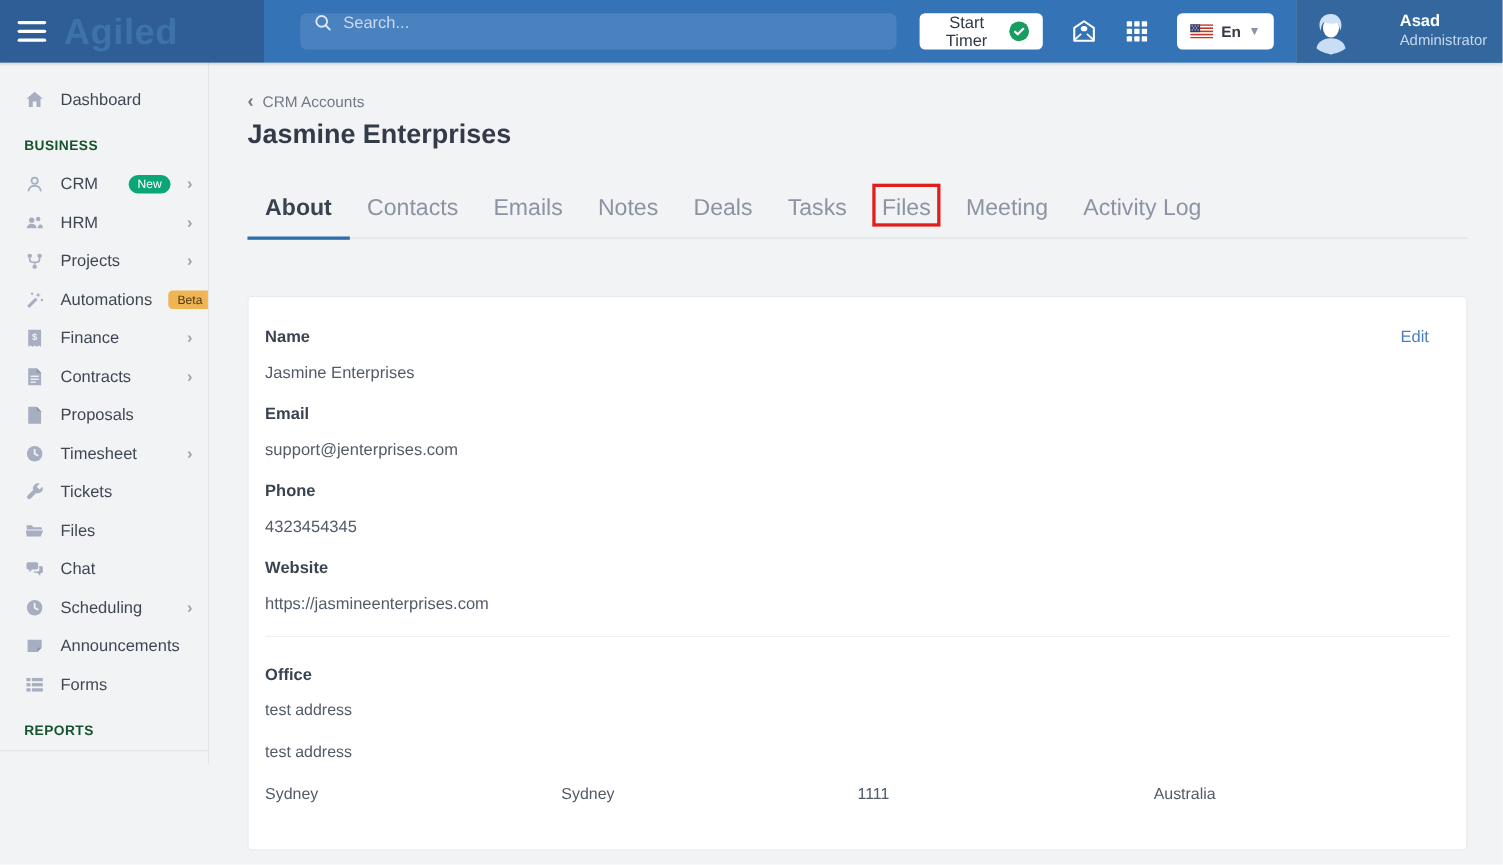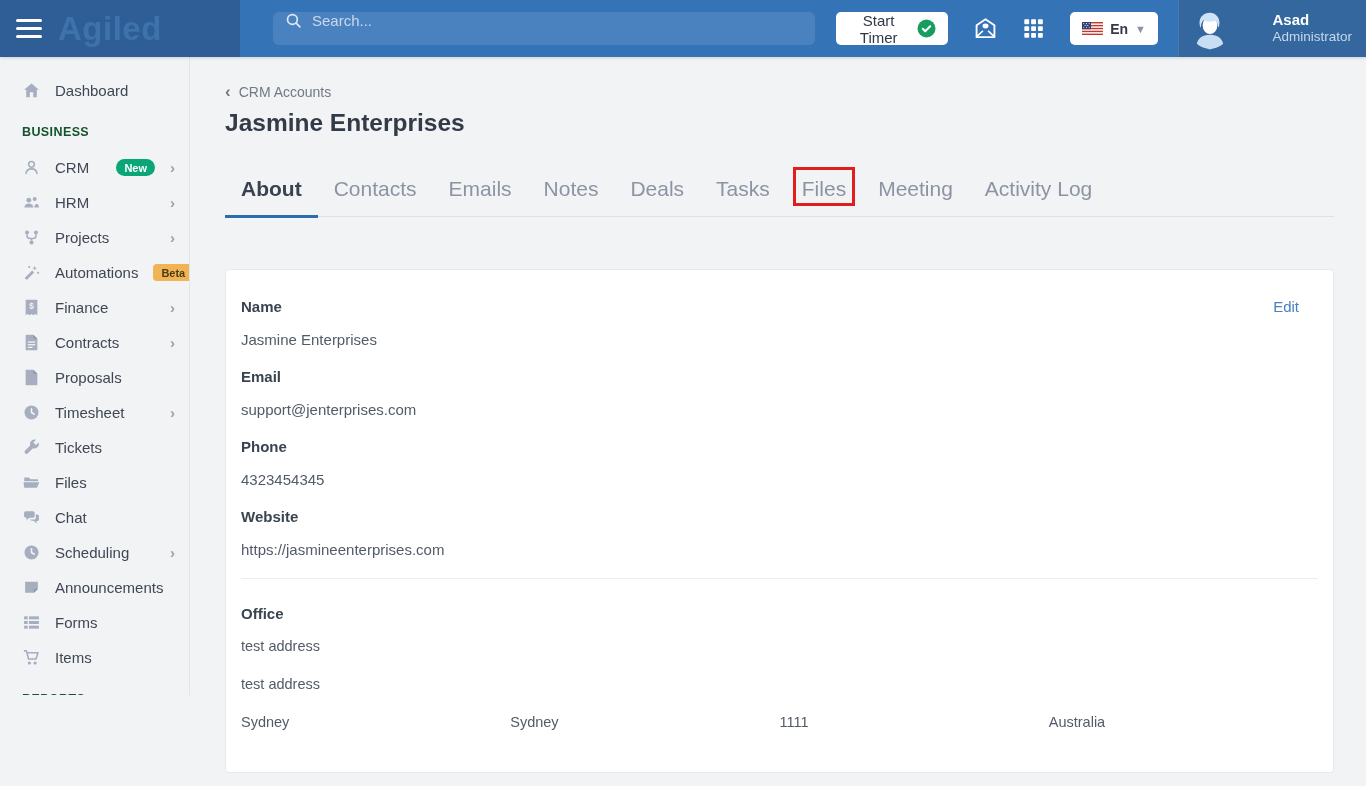--- a/index.html
+++ b/index.html
@@ -25,21 +25,21 @@
   .user-name { color:#fff; font-size:15px; font-weight:700; line-height:1.25; }
   .user-role { color:#c6d8ec; font-size:13.5px; line-height:1.25; }
 
   
   .layout { display:flex; height:638px; }
   .sidebar { width:190px; flex-shrink:0; border-right:1px solid #e2e4e8; background:#f2f3f5; display:flex; flex-direction:column; padding-top:16px; overflow:hidden; }
   .side-item { display:flex; align-items:center; height:35px; padding:0 14px 0 22px; gap:15px; color:#3f4754; font-size:15px; cursor:pointer; flex-shrink:0; }
   .side-icon { width:18px; display:flex; justify-content:center; flex-shrink:0; }
   .chev { color:#9aa2b0; font-size:15px; font-weight:700; }
   .push { margin-left:auto; }
-  .badge { font-size:11px; font-weight:700; padding:2.5px 8px; border-radius:9px; }
+  .badge { font-size:11px; font-weight:400; padding:2.5px 8px; border-radius:9px; }
   .badge-new { background:var(--badge-new,#0ba678); color:#fff; }
   .badge-beta { background:var(--badge-beta,#f0b454); color:#4c3c14; border-radius:4px; }
   .section-label { color:#14532d; font-size:12.5px; font-weight:700; letter-spacing:.4px; padding:0 22px; margin:17px 0 11px; flex-shrink:0; }
   .night-wrap { margin-top:auto; border-top:1px solid #e0e2e6; padding:15px 0 18px; display:flex; justify-content:center; align-items:center; gap:8px; color:var(--night-blue,#2d74b4); font-size:15.5px; cursor:pointer; }
 
   
   .content { flex:1; padding:26px 0 0 35px; }
   .breadcrumb { display:flex; align-items:center; gap:8px; color:#717987; font-size:14px; cursor:pointer; width:max-content; }
   .bc-chev { font-size:17px; font-weight:700; line-height:1; }
   .page-title { font-size:24.5px; font-weight:700; color:#333b48; margin:9px 0 27px; }
@@ -324,30 +324,20 @@
             <rect x="5.6" y="2.2" width="9.4" height="2.8"></rect>
             <rect x="1" y="6.6" width="3.4" height="2.8"></rect>
             <rect x="5.6" y="6.6" width="9.4" height="2.8"></rect>
             <rect x="1" y="11" width="3.4" height="2.8"></rect>
             <rect x="5.6" y="11" width="9.4" height="2.8"></rect>
           </svg>
         </span>
       <span>Forms</span>
     </div>
 
-    <div class="side-item">
-      <span class="side-icon">
-          <svg width="17" height="17" viewBox="0 0 16 16">
-            <path d="M.8 1.8h2.4l2 7.6h7l1.9-5.8H4" fill="none" stroke="#a6aec0" stroke-width="1.5" stroke-linejoin="round"></path>
-            <circle cx="6" cy="13.2" r="1.5" fill="#a6aec0"></circle>
-            <circle cx="11.4" cy="13.2" r="1.5" fill="#a6aec0"></circle>
-          </svg>
-        </span>
-      <span>Items</span>
-    </div>
 
     <div class="section-label">REPORTS</div>
 
     <div class="night-wrap">
       <span>Night mode</span>
       <span style="display:flex">
         <svg width="17" height="17" viewBox="0 0 16 16">
             <path d="M13.8 10.1A6.4 6.4 0 0 1 5.9 2.2a6.4 6.4 0 1 0 7.9 7.9z" fill="#1f4e8c"></path>
           </svg>
       </span>

